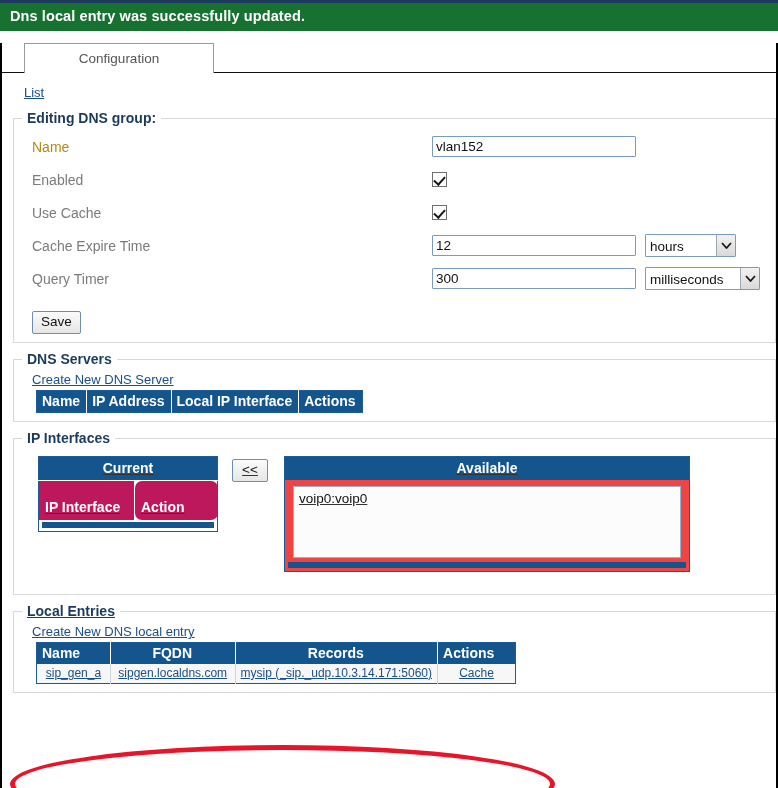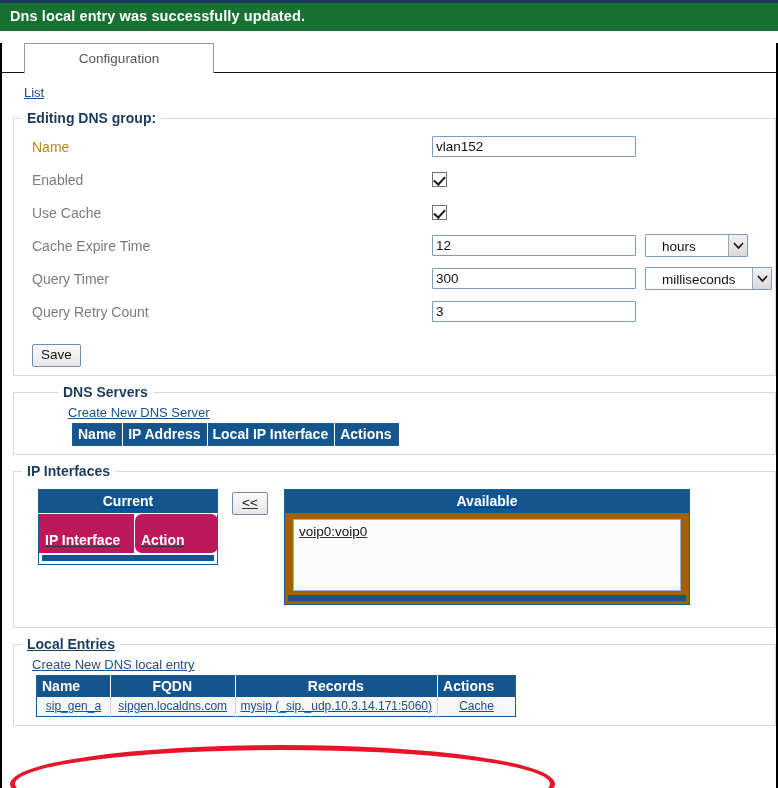--- a/index.html
+++ b/index.html
@@ -154,21 +154,20 @@
   }
 
   .selwrap {
     display: inline-flex;
     align-items: stretch;
     height: 23px;
     border: 1px solid #7a9ac0;
     background: #fff;
     margin-left: 9px;
     border-radius: 1px;
-    padding-left: 12px;
   }
   .selwrap .selval {
     padding: 2px 7px 0 4px;
     font-size: 13.5px;
     color: #111;
     white-space: nowrap;
     line-height: 19px;
   }
   .selwrap.w-hours .selval { width: 70px; }
   .selwrap.w-ms .selval { width: 94px; }
@@ -272,21 +271,21 @@
     margin: 3px 0 0 14px;
     width: 36px;
     text-align: center;
     padding: 2px 0 3px 0;
   }
 
   .availbox {
     margin-left: 16px;
     width: 406px;
     border: 1px solid #1b5c96;
-    background: #a16207;
+    background: #ef4444;
     padding: 0;
   }
   .avail-head {
     background: #14558e;
     color: #fff;
     font-weight: bold;
     font-size: 14px;
     text-align: center;
     padding: 3px 0 4px 0;
   }
@@ -387,31 +386,27 @@
         <span class="selwrap w-ms">
           <span class="selval">milliseconds</span>
           <span class="arrow">
             <svg width="11" height="7" viewBox="0 0 11 7">
                 <path d="M1 1 L5.5 6 L10 1" stroke="#1a1a1a" stroke-width="1.8" fill="none"></path>
               </svg>
           </span>
         </span>
       </div>
 
-      <div class="frow">
-        <div class="flabel">Query Retry Count</div>
-        <input class="txt" value="3" style="">
-      </div>
 
       <div class="save-row">
         <button class="btn">Save</button>
       </div>
     </fieldset>
 
-    <fieldset class="grp" style="margin-top:8px;padding-left:36px;">
+    <fieldset class="grp" style="margin-top:8px;">
       <legend>DNS Servers</legend>
       <div class="create-link-row">
         <a class="link">Create New DNS Server</a>
       </div>
       <div class="table-indent">
         <table class="ntable">
           <tbody>
               <tr>
             <th>Name</th>
             <th>IP Address</th>

